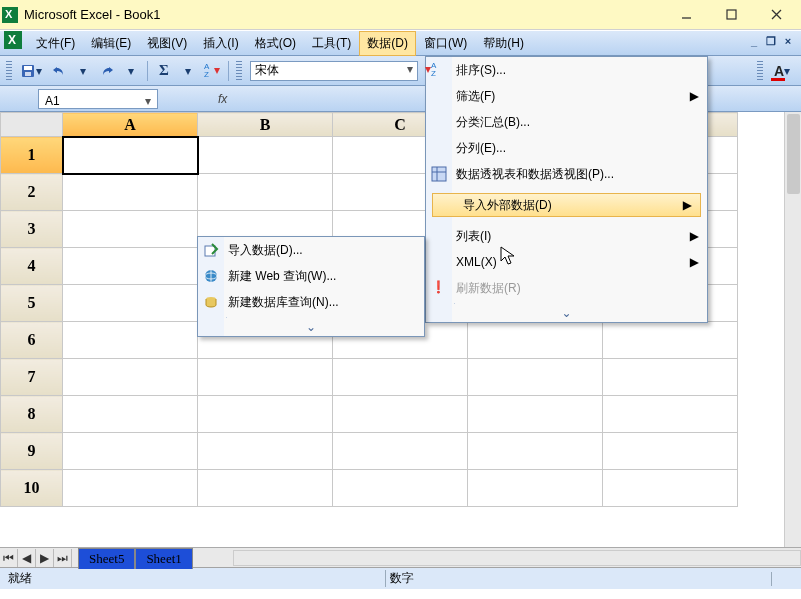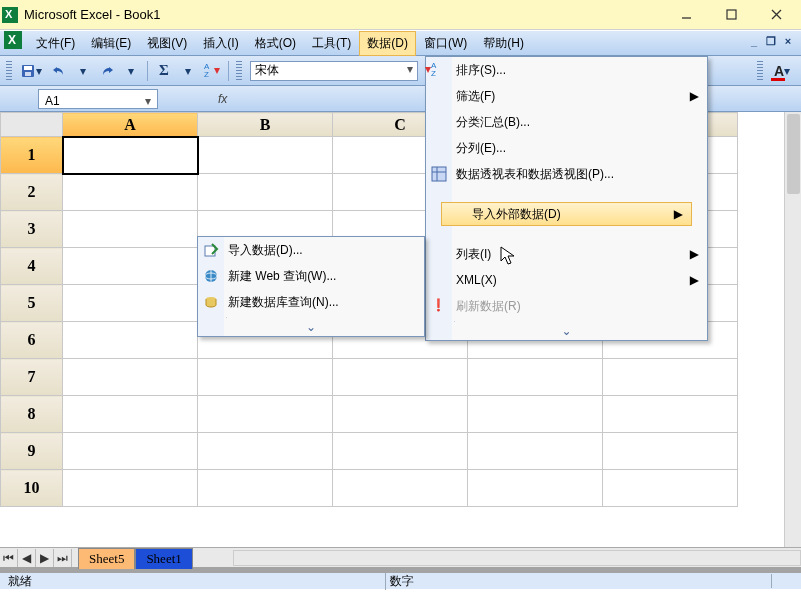--- a/index.html
+++ b/index.html
@@ -36,31 +36,31 @@
 .colh{height:24px;background:linear-gradient(#f2ece0,#e6dfc8);font-family:"Times New Roman",serif;font-size:17px}
 .colh.sel{background:linear-gradient(#ffd77a,#fdb94e)}
 .rowh{width:62px;background:linear-gradient(#f2ece0,#e6dfc8);font-family:"Times New Roman",serif;font-size:18px}
 .rowh.sel{background:linear-gradient(#ffd77a,#fdb94e)}
 .cell{height:37px;width:135px;background:#fff}
 .cell.active{outline:2px solid #000;outline-offset:-1px}
 .vscroll{position:absolute;right:0;top:0;width:17px;height:100%;background:#e9e9e9;border-left:1px solid #ccc}
 .vthumb{position:absolute;top:2px;left:2px;width:13px;height:80px;background:#c9c9c9;border-radius:2px}
 .tabbar{height:20px;background:#e9e9e9;border-top:1px solid #aaa;display:flex;align-items:center}
 .navbtn{width:18px;height:18px;display:flex;align-items:center;justify-content:center;color:#333;border-right:1px solid #bbb}
-.tab{padding:2px 10px;background:#fdba74;border:1px solid #888;border-bottom:none;font-family:"Times New Roman",serif;font-size:13px;margin-top:1px}
+.tab{padding:2px 10px;background:#1d4ed8;border:1px solid #888;border-bottom:none;font-family:"Times New Roman",serif;font-size:13px;margin-top:1px}
 .tab.inactive{background:#1d4ed8}
 .hscroll{flex:1;height:16px;background:#e9e9e9;margin-left:40px;border:1px solid #ccc;position:relative}
-.statusbar{height:22px;background:#dbe8f9;border-top:6px solid #a3a3a3;display:flex;align-items:center;padding:0 8px}
+.statusbar{height:22px;background:#dbe8f9;border-top:1px solid #a3a3a3;display:flex;align-items:center;padding:0 8px}
 .statusbar .cell2{border-left:1px solid #9ab;padding:0 4px;margin-left:auto}
 
 .menu{position:absolute;background:linear-gradient(to right,#eef3fb 0 26px,#f8f8f8 26px 100%);border:1px solid #7a96b8;box-shadow:3px 3px 4px rgba(0,0,0,.25)}
 .menu .mi{height:26px;display:flex;align-items:center;padding:0 28px 0 30px;position:relative;white-space:nowrap}
 .menu .mi.disabled{color:#9a9a9a}
 .menu .mi.sep{height:1px;background:#c5d2e4;margin:2px 2px 2px 28px;padding:0}
-.menu .mi.hl{background:linear-gradient(#fff2cc,#ffe08e);border:1px solid #e8b44c;height:24px;margin:15px}
+.menu .mi.hl{background:linear-gradient(#fff2cc,#ffe08e);border:1px solid #e8b44c;height:24px;margin:6px}
 .menu .mi .arr{position:absolute;right:8px}
 .menu .mi .ic{position:absolute;left:5px;width:16px;height:16px}
 .menu .chev{text-align:center;height:16px;color:#4a6a9a}
 .menu1{left:425px;top:56px;width:283px}
 .menu2{left:197px;top:236px;width:228px}
 
 .ic-sort{width:16px;height:16px;position:relative}
 .ic-sort::before{content:"A";position:absolute;font-size:8px;left:0;top:-1px;color:#27c}
 .ic-sort::after{content:"Z";position:absolute;font-size:8px;left:0;top:7px;color:#27c}
 .ic-arrow-down{width:0;height:0;border-left:3px solid transparent;border-right:3px solid transparent;border-top:6px solid #d33;position:absolute;right:0;top:5px}

